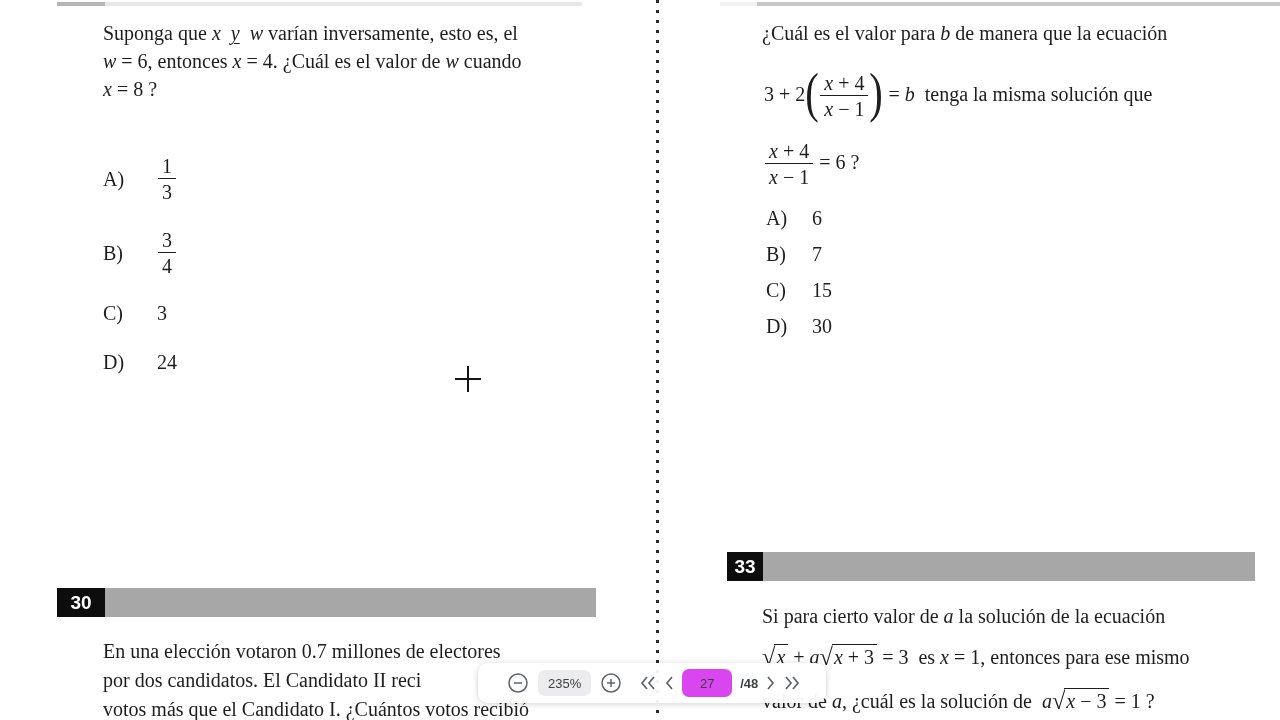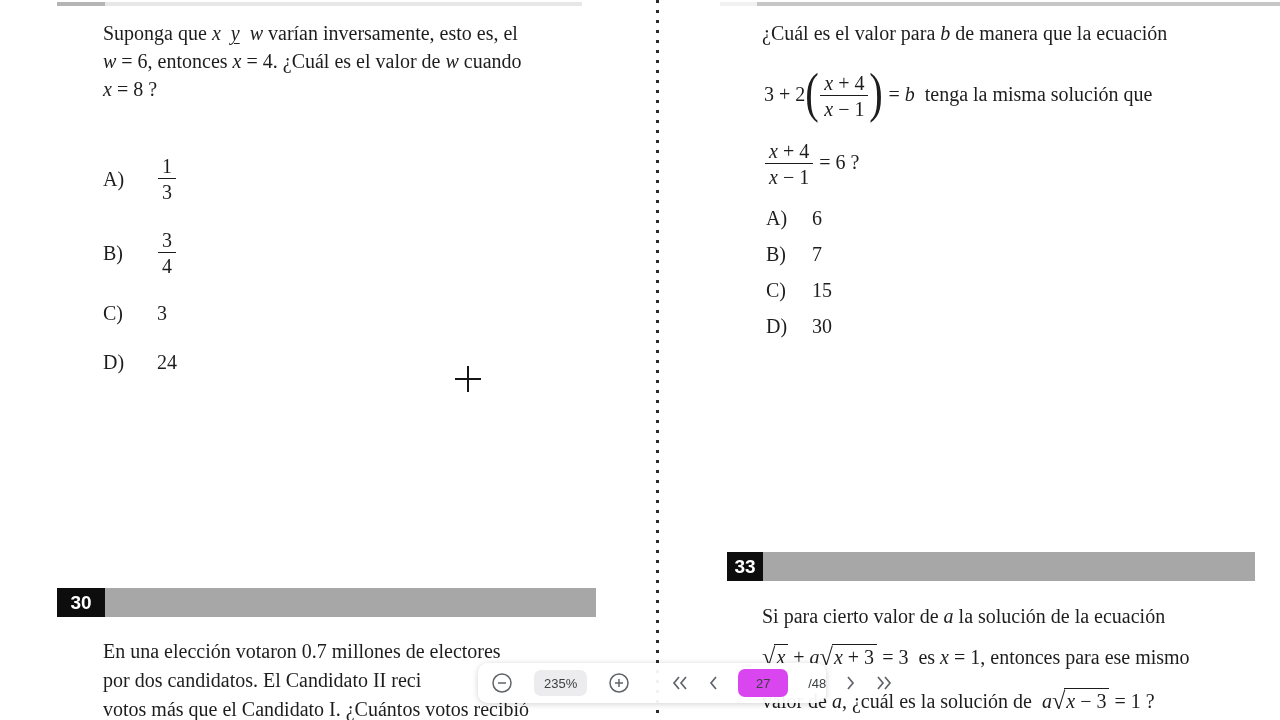--- a/index.html
+++ b/index.html
@@ -53,30 +53,30 @@
               font-weight:bold;font-size:19px;display:flex;align-items:center;justify-content:center;}
 
   
   .crosshair{position:absolute;left:455px;top:366px;width:26px;height:26px;}
   .crosshair .h{position:absolute;left:0;top:12px;width:26px;height:2px;background:#161616;}
   .crosshair .v{position:absolute;left:12px;top:0;width:2px;height:26px;background:#161616;}
 
   
   .toolbar{position:absolute;left:478px;top:663px;width:348px;height:40px;box-sizing:border-box;
            background:rgba(255,255,255,0.94);border-radius:10px;box-shadow:0 1px 6px rgba(0,0,0,0.18);
-           display:flex;align-items:center;padding:0 12px;gap:20px;z-index:10;
+           display:flex;align-items:center;padding:0 28px;gap:8px;z-index:10;
            font-family:"Liberation Sans","DejaVu Sans",sans-serif;}
   .tb-btn{background:none;border:none;padding:0;margin:0;display:flex;align-items:center;justify-content:center;
           width:24px;height:24px;cursor:pointer;}
   .pill{background:#ececee;border-radius:7px;color:#3c4043;font-size:13px;height:26px;
         display:flex;align-items:center;justify-content:center;padding:0 10px;box-sizing:border-box;}
   .page-input{background:#d946ef;border:none;border-radius:7px;color:#3c4043;font-size:13px;height:26px;
               width:46px;text-align:center;font-family:"Liberation Sans","DejaVu Sans",sans-serif;}
   .tb-sep{width:1px;height:20px;background:#d7d7da;}
-  .tb-label{color:#3c4043;font-size:13px;}
+  .tb-label{color:#3c4043;font-size:13px;font-weight:bold;}
 </style>
 </head>
 <body>
 
 <div class="stage">
 
   <div class="divider"></div>
 
   <div class="sliver sl-dark"></div>
   <div class="sliver sl-light"></div>

